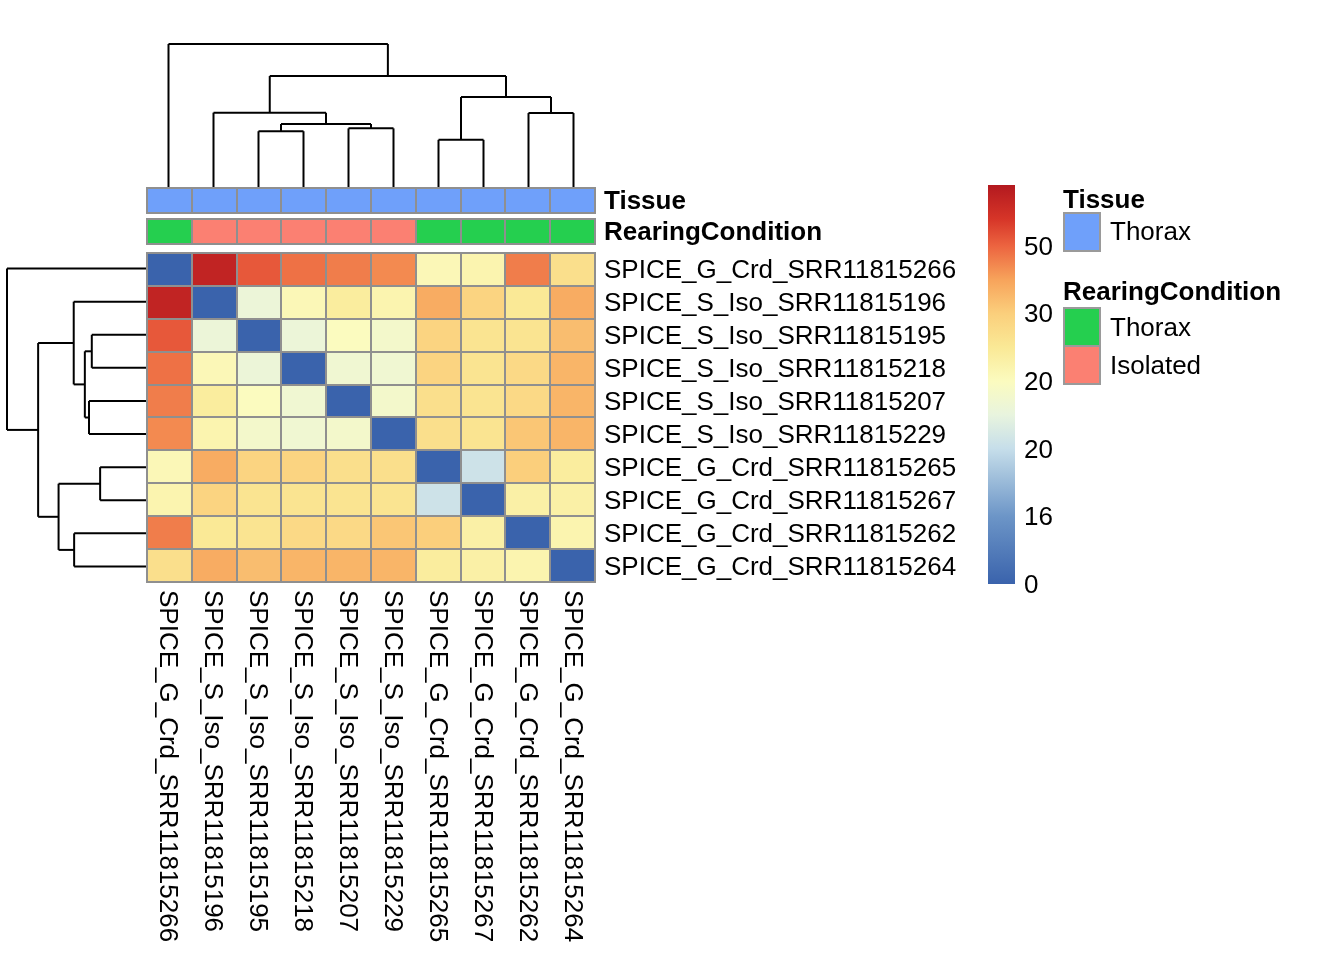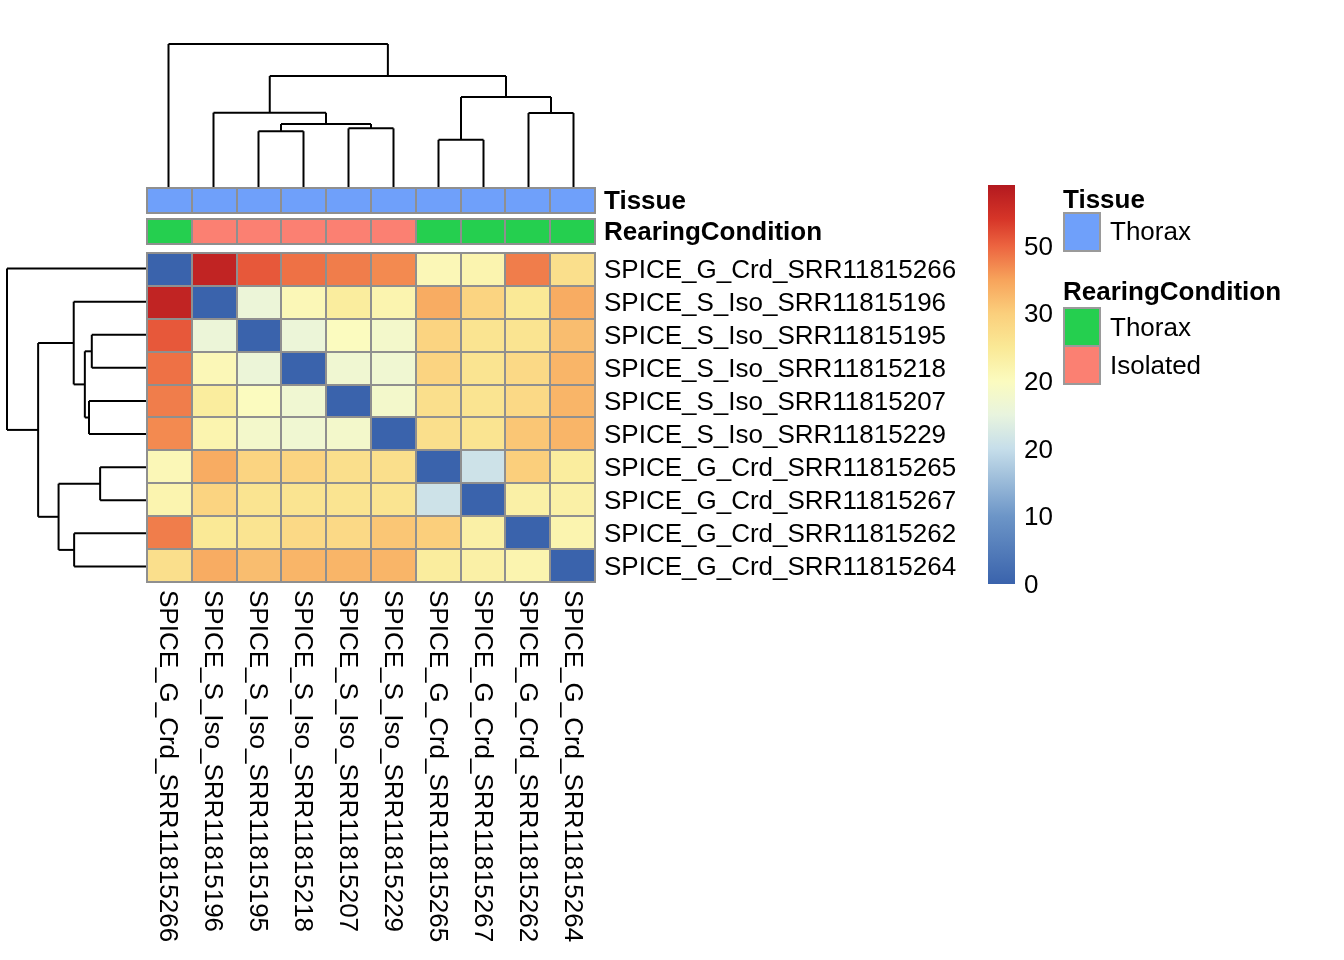--- a/index.html
+++ b/index.html
@@ -240,21 +240,21 @@
       <div class="abs collabel" style="left: 513.5px; top: 590px;">SPICE_G_Crd_SRR11815262</div>
       <div class="abs collabel" style="left: 558.5px; top: 590px;">SPICE_G_Crd_SRR11815264</div>
     </div>
 
   <div id="colorbar" class="abs" style="background: linear-gradient(to top, rgb(58, 99, 172) 0%, rgb(108, 149, 199) 16.9%, rgb(198, 222, 234) 33.9%, rgb(232, 244, 222) 42.4%, rgb(251, 251, 191) 50.8%, rgb(250, 233, 150) 59.3%, rgb(251, 207, 124) 67.8%, rgb(247, 163, 91) 76.3%, rgb(236, 100, 64) 84.7%, rgb(214, 53, 40) 91.5%, rgb(179, 25, 31) 100%);"></div>
   <div id="cbTicks">
       <div class="abs ticklabel" style="left: 1024px; top: 230.864px;">50</div>
       <div class="abs ticklabel" style="left: 1024px; top: 298.492px;">30</div>
       <div class="abs ticklabel" style="left: 1024px; top: 366.119px;">20</div>
       <div class="abs ticklabel" style="left: 1024px; top: 433.746px;">20</div>
-      <div class="abs ticklabel" style="left: 1024px; top: 501.373px;">10</div>
+      <div class="abs ticklabel" style="left: 1024px; top: 501.373px;">16</div>
       <div class="abs ticklabel" style="left: 1024px; top: 569px;">0</div>
     </div>
 
   <div class="abs legtitle" style="left:1063px;top:184px;">Tissue</div>
   <div id="swThorax" class="abs swatch" style="left: 1063px; top: 212px; height: 40px; background: rgb(111, 160, 250);"></div>
   <div class="abs leglabel" style="left:1110px;top:216px;">Thorax</div>
 
   <div class="abs legtitle" style="left:1063px;top:276px;">RearingCondition</div>
   <div id="swCrowded" class="abs swatch" style="left: 1063px; top: 307px; height: 40px; background: rgb(37, 207, 79);"></div>
   <div class="abs leglabel" style="left:1110px;top:312px;">Thorax</div>

